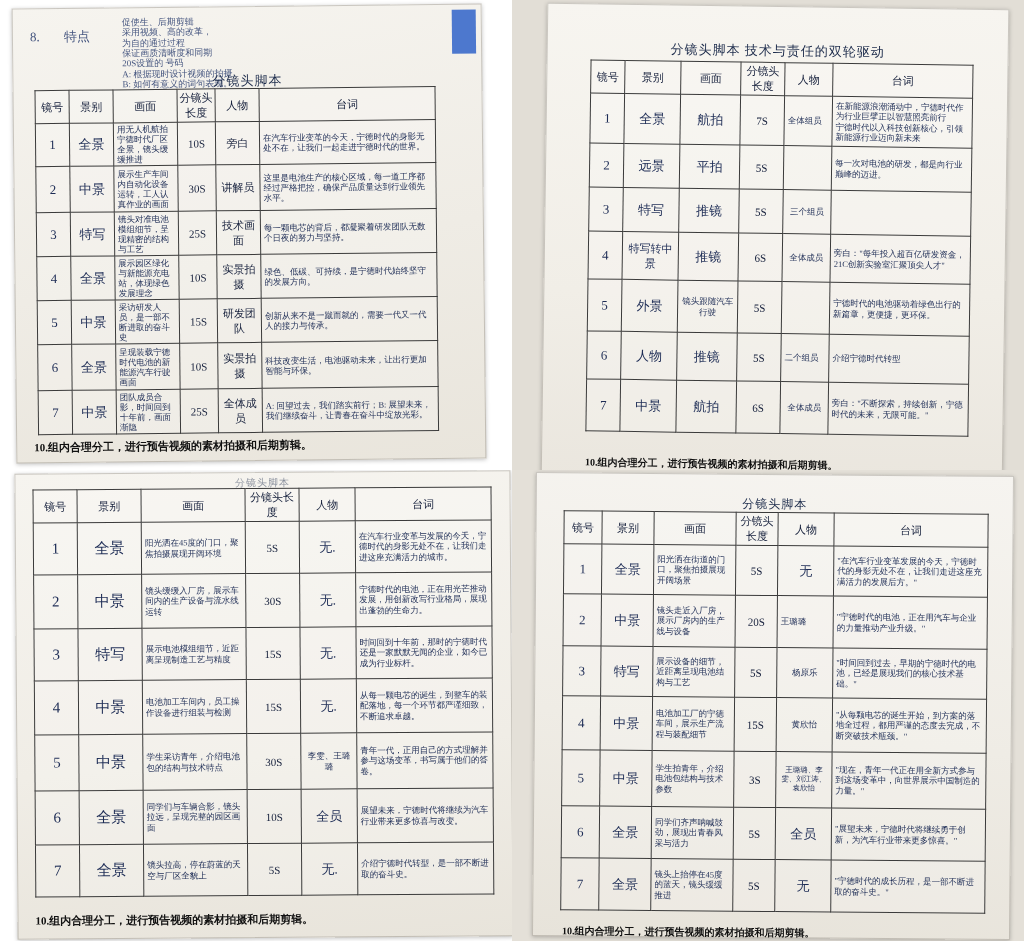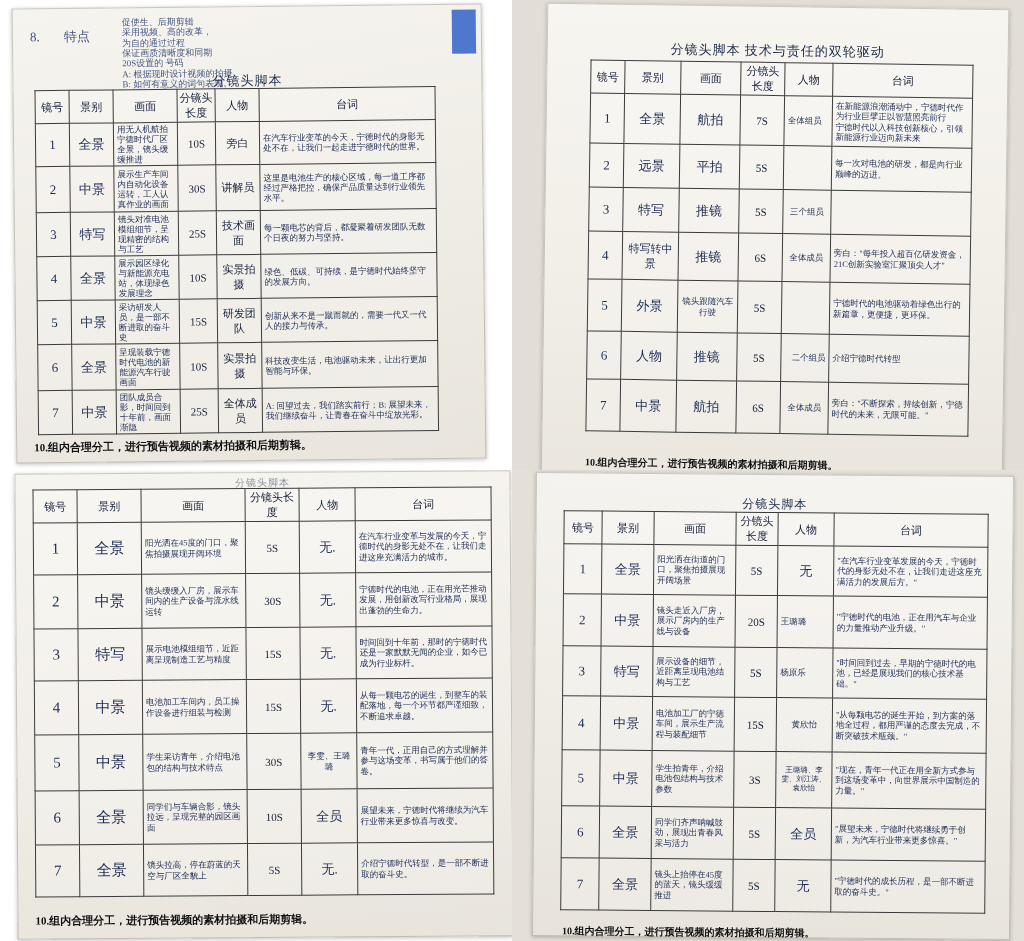--- a/index.html
+++ b/index.html
@@ -281,21 +281,21 @@
             <td class="lines" style="text-align:center">镜头跟随汽车行驶</td>
             <td>5S</td>
             <td class="lines" style="text-align:center"></td>
             <td class="lines">宁德时代的电池驱动着绿色出行的新篇章，更便捷，更环保。</td>
           </tr>
           <tr style="height:48px">
             <td class="hand">6</td>
             <td class="hand">人物</td>
             <td class="hand">推镜</td>
             <td>5S</td>
-            <td class="lines" style="text-align:right">二个组员</td>
+            <td class="lines" style="text-align:left">二个组员</td>
             <td class="lines">介绍宁德时代转型</td>
           </tr>
           <tr style="height:52px">
             <td class="hand">7</td>
             <td class="hand">中景</td>
             <td class="hand">航拍</td>
             <td>6S</td>
             <td class="lines" style="text-align:center">全体成员</td>
             <td class="lines">旁白："不断探索，持续创新，宁德时代的未来，无限可能。"</td>
           </tr>
@@ -436,21 +436,21 @@
             <td class="lines">镜头走近入厂房，展示厂房内的生产线与设备</td>
             <td>20S</td>
             <td class="lines" style="">王璐璐</td>
             <td class="lines">"宁德时代的电池，正在用汽车与企业的力量推动产业升级。"</td>
           </tr>
           <tr style="height:50px">
             <td class="hand">3</td>
             <td class="hand">特写</td>
             <td class="lines">展示设备的细节，近距离呈现电池结构与工艺</td>
             <td>5S</td>
-            <td class="lines" style="text-align:left">杨原乐</td>
+            <td class="lines" style="text-align:center">杨原乐</td>
             <td class="lines">"时间回到过去，早期的宁德时代的电池，已经是展现我们的核心技术基础。"</td>
           </tr>
           <tr style="height:54px">
             <td class="hand">4</td>
             <td class="hand">中景</td>
             <td class="lines">电池加工厂的宁德车间，展示生产流程与装配细节</td>
             <td>15S</td>
             <td class="lines" style="text-align:center">黄欣怡</td>
             <td class="lines">"从每颗电芯的诞生开始，到方案的落地全过程，都用严谨的态度去完成，不断突破技术瓶颈。"</td>
           </tr>

